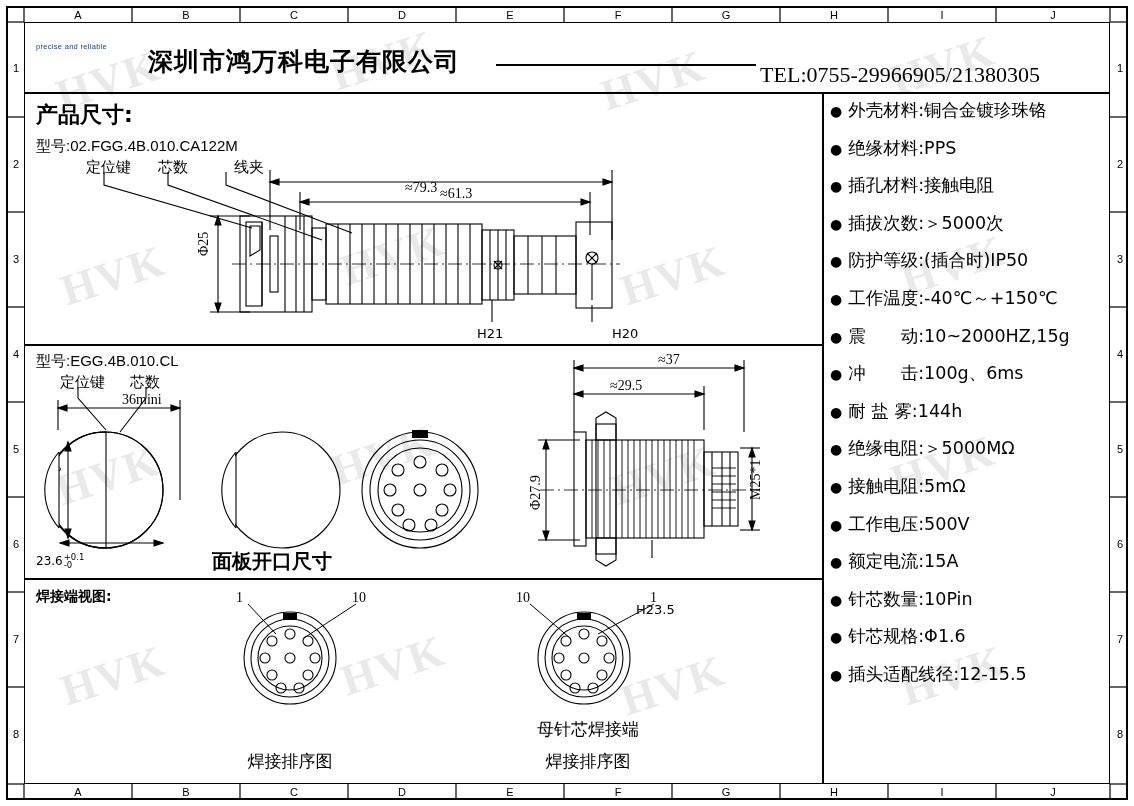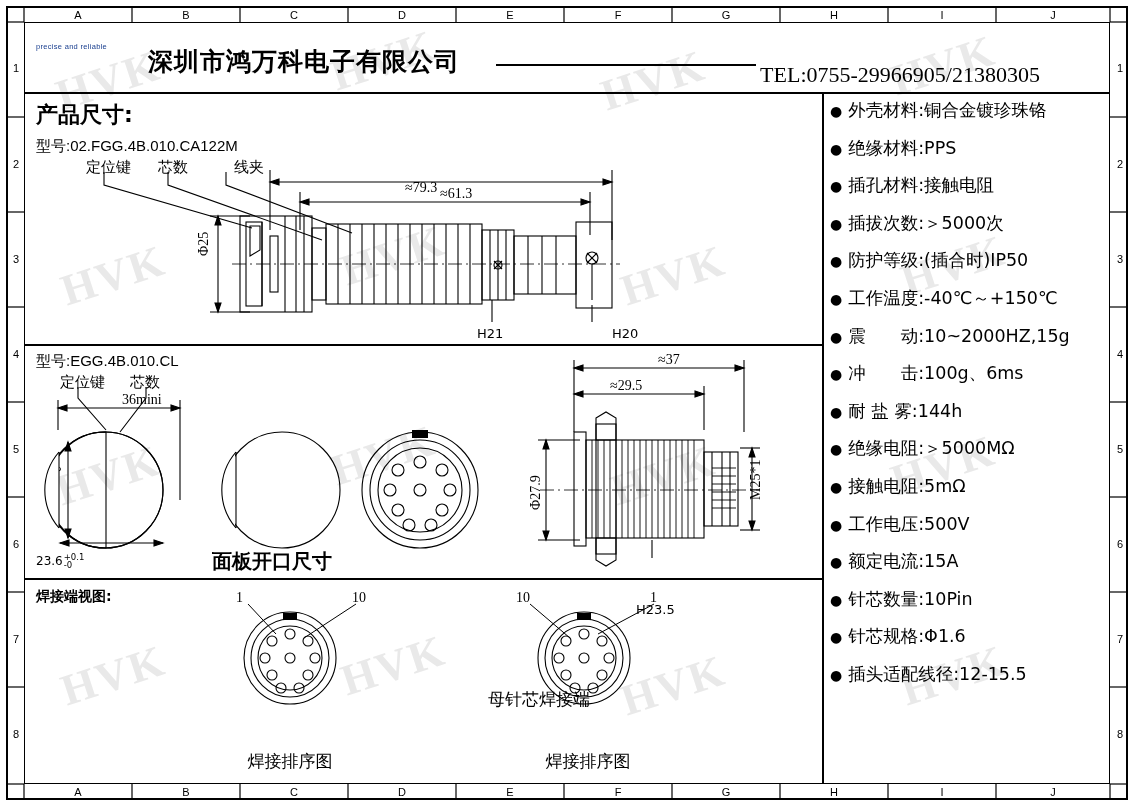--- a/index.html
+++ b/index.html
@@ -399,21 +399,21 @@
   </svg>
 
   <div class="title" style="left:36px;top:588px;font-size:14px;">焊接端视图:</div>
 
   <div class="num" style="left:236px;top:590px;">1</div>
   <div class="num" style="left:352px;top:590px;">10</div>
   <div class="num" style="left:516px;top:590px;">10</div>
   <div class="num" style="left:650px;top:590px;">1</div>
 
   <div style="position:absolute;left:190px;top:750px;width:200px;text-align:center;font-family:'DejaVu Sans',sans-serif;font-size:17px;">焊接排序图</div>
-  <div style="position:absolute;left:488px;top:688px;width:200px;text-align:left;font-family:'DejaVu Sans',sans-serif;font-size:17px;">母针芯焊接端</div>
+  <div style="position:absolute;left:488px;top:718px;width:200px;text-align:center;font-family:'DejaVu Sans',sans-serif;font-size:17px;">母针芯焊接端</div>
   <div style="position:absolute;left:488px;top:750px;width:200px;text-align:center;font-family:'DejaVu Sans',sans-serif;font-size:17px;">焊接排序图</div>
 
   <svg width="1134" height="806">
     <g class="ln" stroke="#000" stroke-width="1.1">
 
       <circle cx="290" cy="658" r="46"></circle>
       <circle cx="290" cy="658" r="39"></circle>
       <circle cx="290" cy="658" r="32"></circle>
       <rect x="283" y="613" width="14" height="7" fill="#000" stroke="none"></rect>
       <circle cx="290" cy="634" r="5"></circle>

